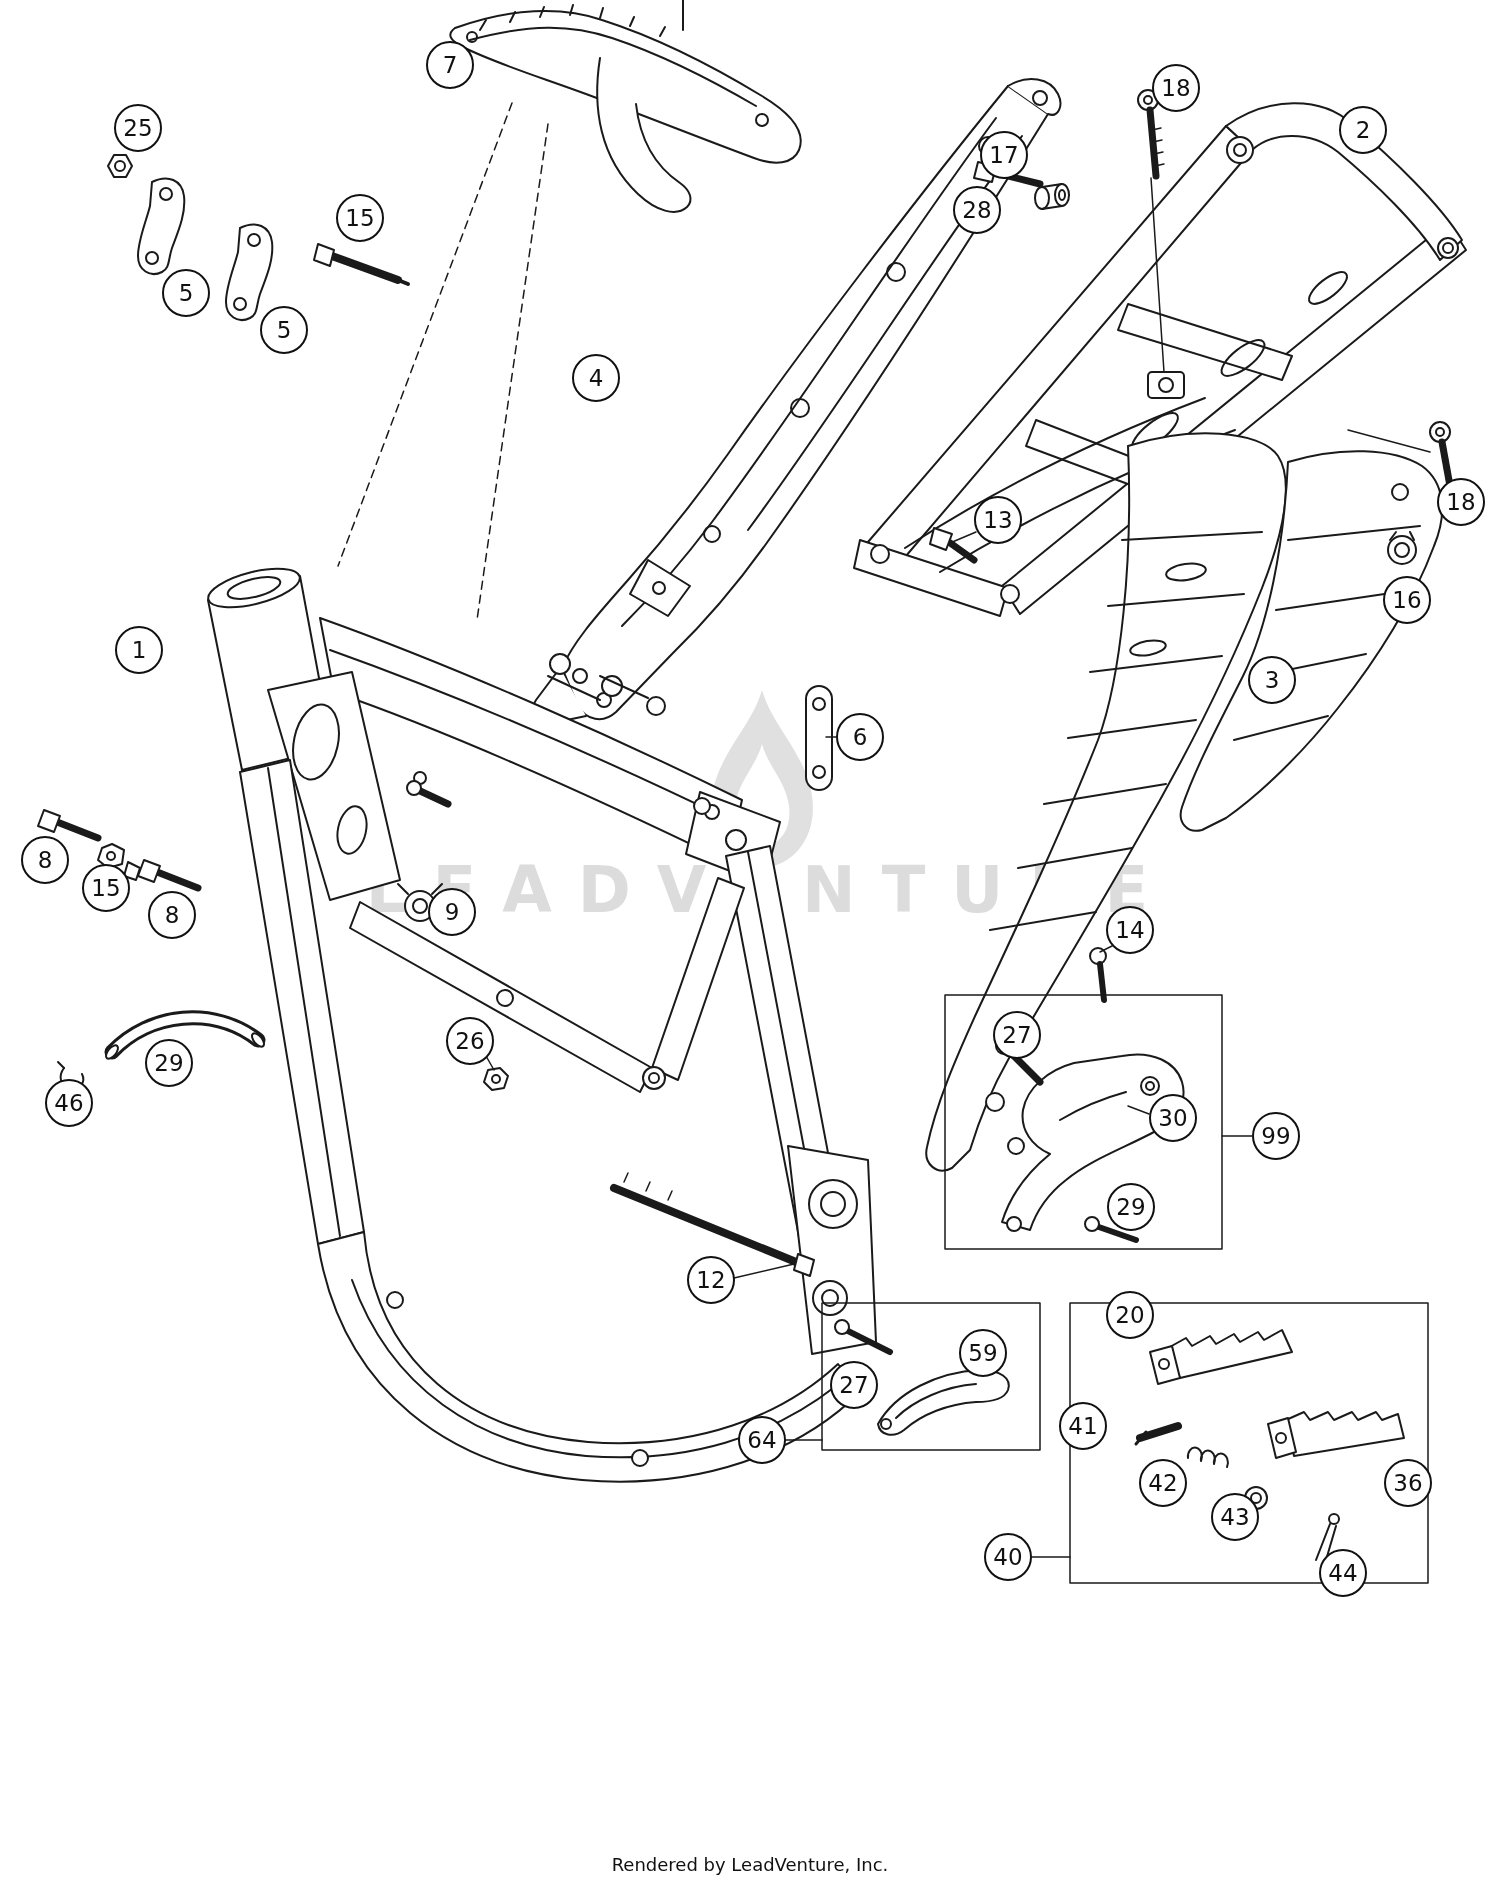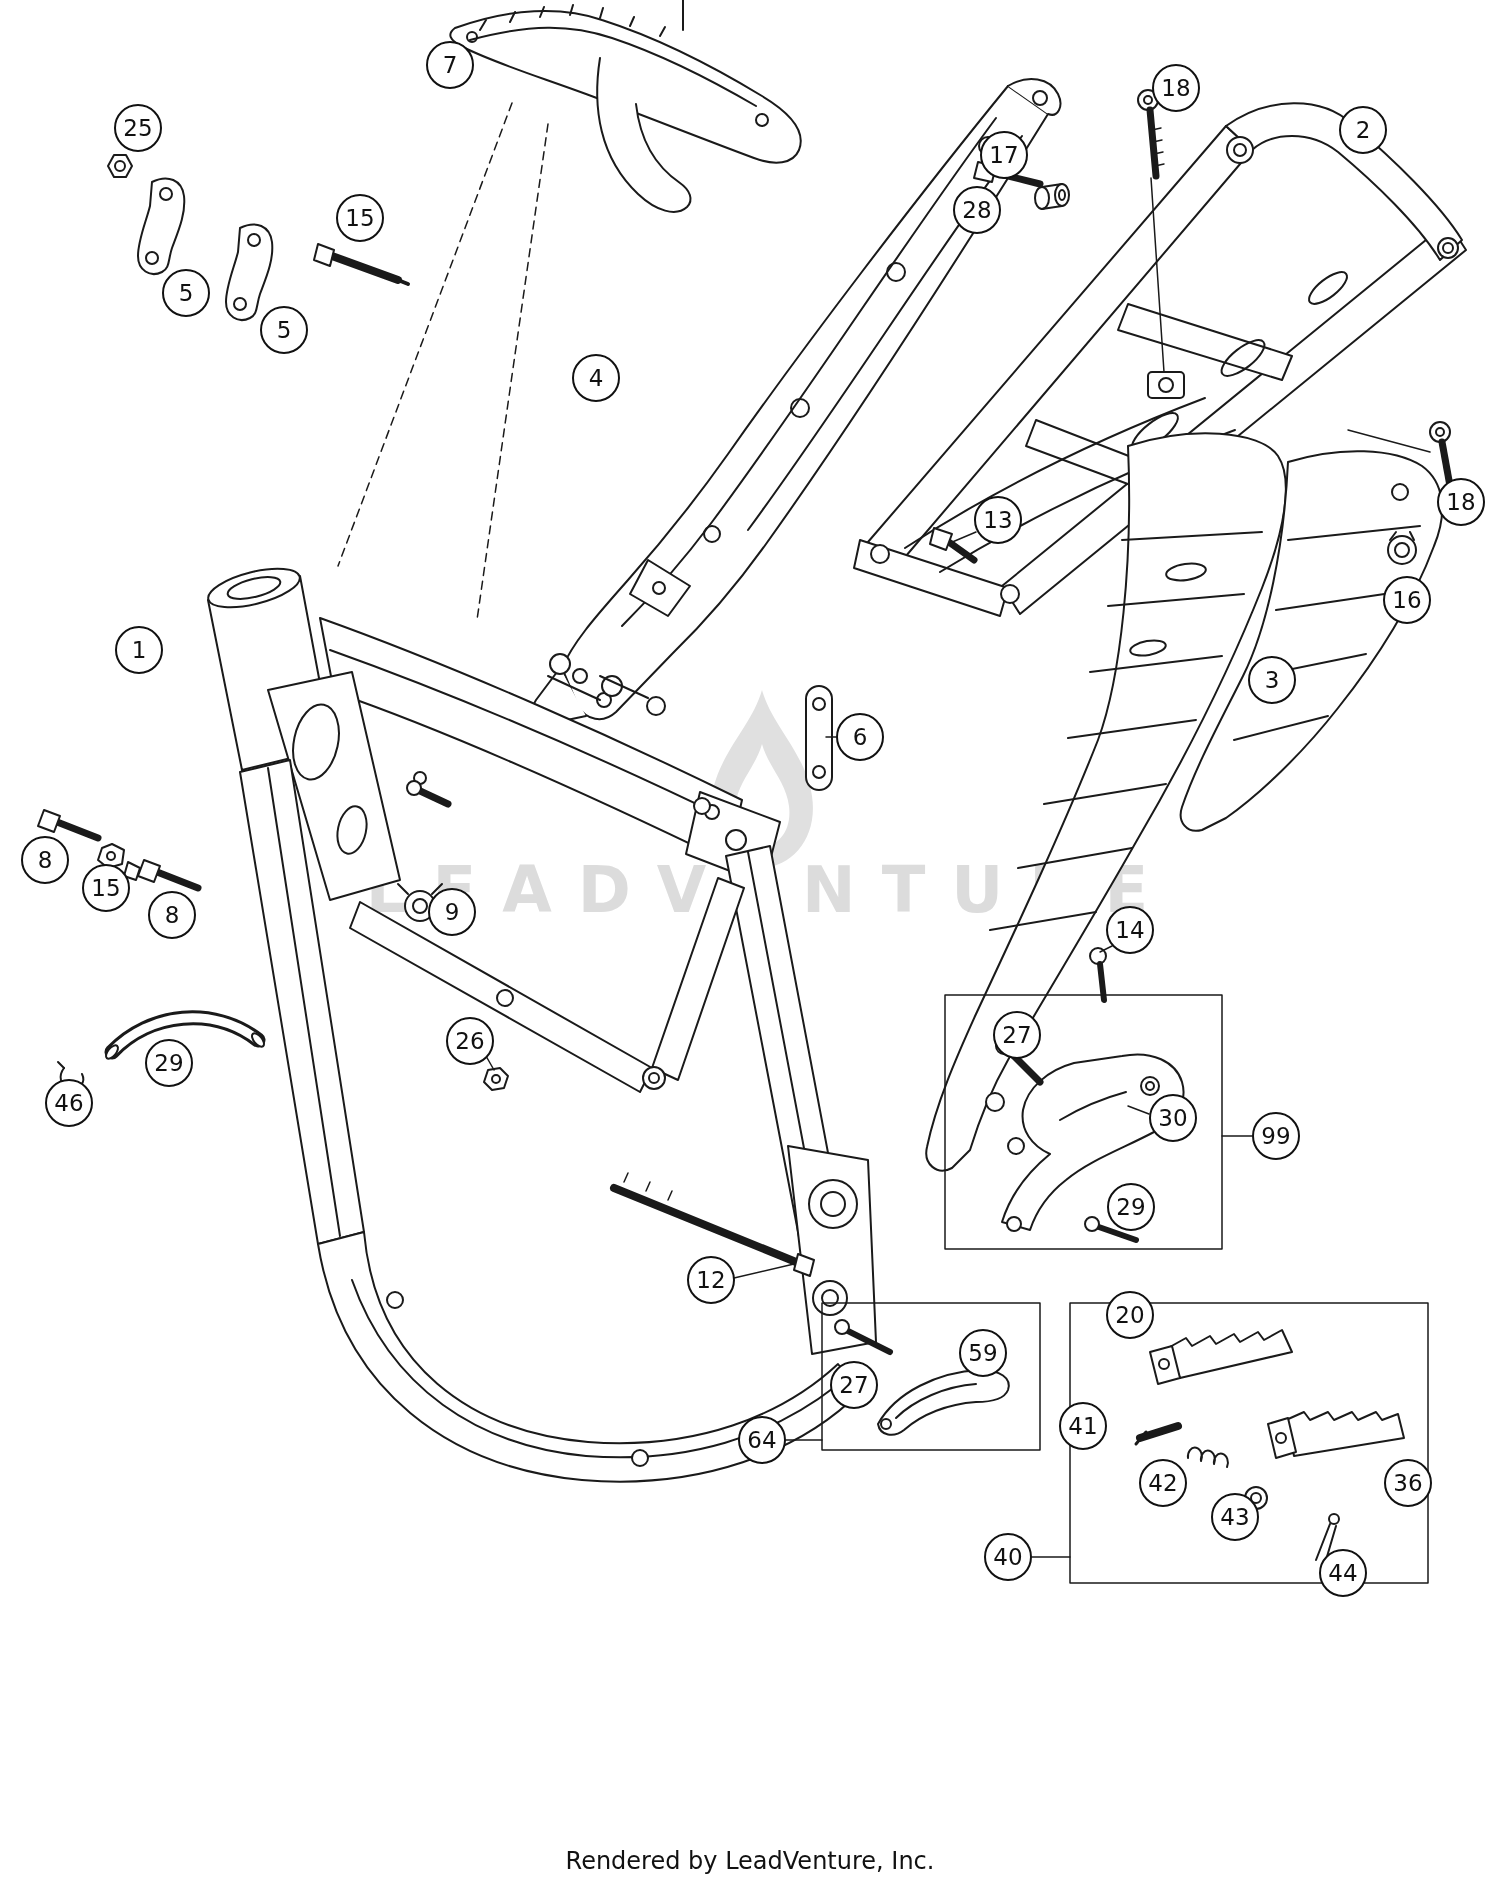--- a/index.html
+++ b/index.html
@@ -12,21 +12,21 @@
   .art{position:absolute;left:0;top:0;}
   .callout-layer{position:absolute;left:0;top:0;width:100%;height:100%;}
   .callout{
     position:absolute;width:48px;height:48px;margin-left:-24px;margin-top:-24px;
     border:2.5px solid #111;border-radius:50%;background:#fff;box-sizing:border-box;
     display:flex;align-items:center;justify-content:center;
     font-size:23px;color:#111;cursor:pointer;user-select:none;
   }
   .footer{
     position:absolute;left:0;right:0;bottom:14px;text-align:center;
-    font-size:24px;color:#111;
+    font-size:18px;color:#111;
   }
 </style>
 </head>
 <body>
 
 <div class="stage">
 
   <svg class="art" width="1500" height="1889" viewBox="0 0 1500 1889">
 
     <g fill="#e0e0e0" stroke="none">

